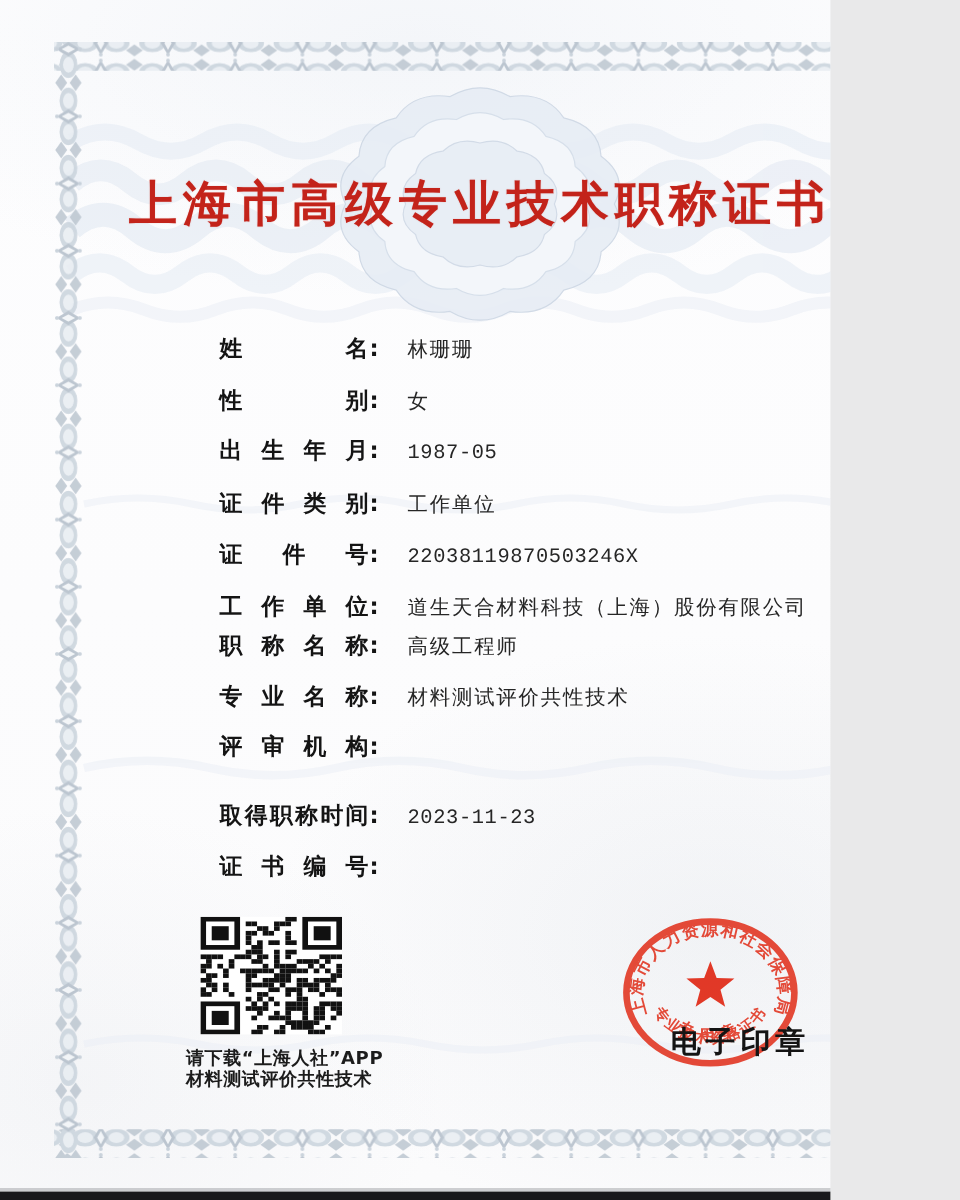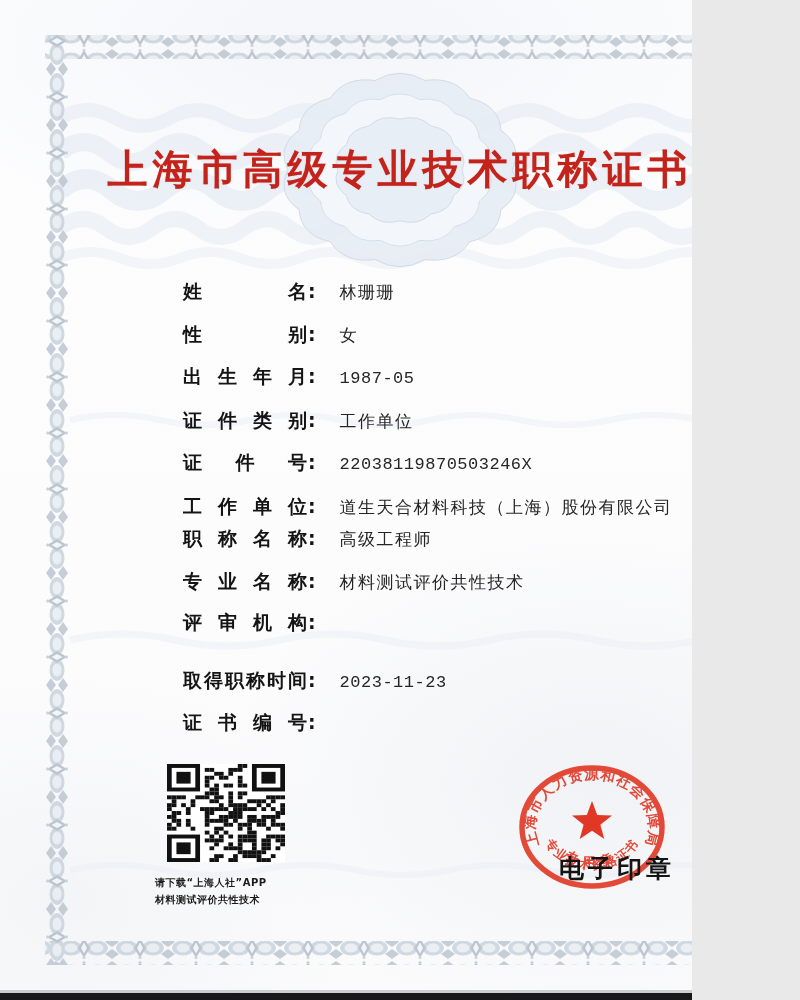--- a/index.html
+++ b/index.html
@@ -29,21 +29,21 @@
     margin-left:24px;font-size:17px;color:#262626;max-width:368px;
     font-family:"DejaVu Serif","Liberation Serif",serif;letter-spacing:1.5px;line-height:27px;
   }
   .fvalue.num{font-family:Liberation Mono, monospace;letter-spacing:0.5px;}
   #sec-basic{top:279px;}
   #sec-title{top:526px;justify-content:center;}
   #sec-cert{top:669px;}
   .qr-wrap{position:absolute;left:167px;top:764px;}
   #qr{display:block;background:#fff;}
   .qr-caption{
-    position:absolute;left:155px;top:874px;font-size:10px;font-weight:700;
+    position:absolute;left:155px;top:874px;font-size:15px;font-weight:700;
     color:#1c1c1c;line-height:17px;letter-spacing:0.5px;
   }
   .seal{position:absolute;left:515px;top:760px;width:158px;height:142px;}
   .seal svg{position:absolute;left:0;top:0;}
   .eseal{
     position:absolute;left:20px;top:92px;width:140px;text-align:right;
     font-size:25px;font-weight:700;color:#141414;letter-spacing:4px;
     font-family:"DejaVu Sans","Liberation Sans",sans-serif;white-space:nowrap;
   }
   .photo-edge{position:absolute;left:0;bottom:0;width:800px;height:7px;background:#18181b;}

